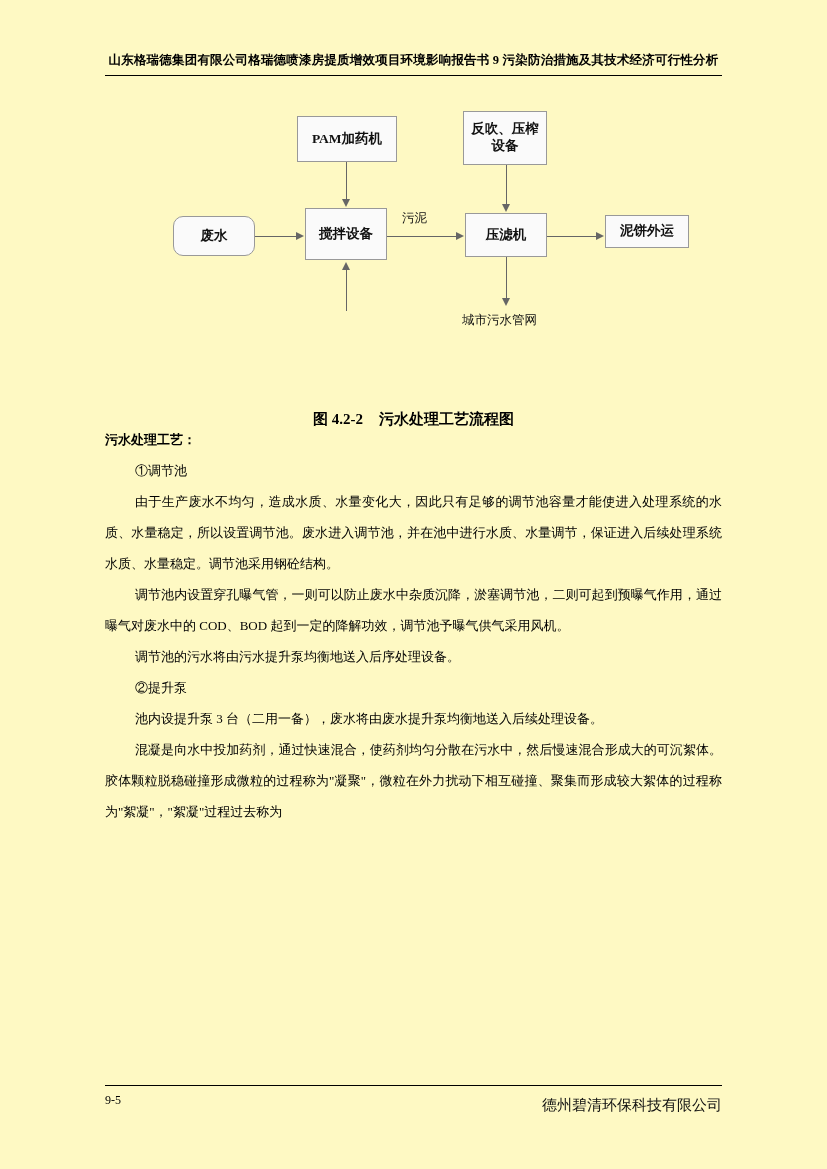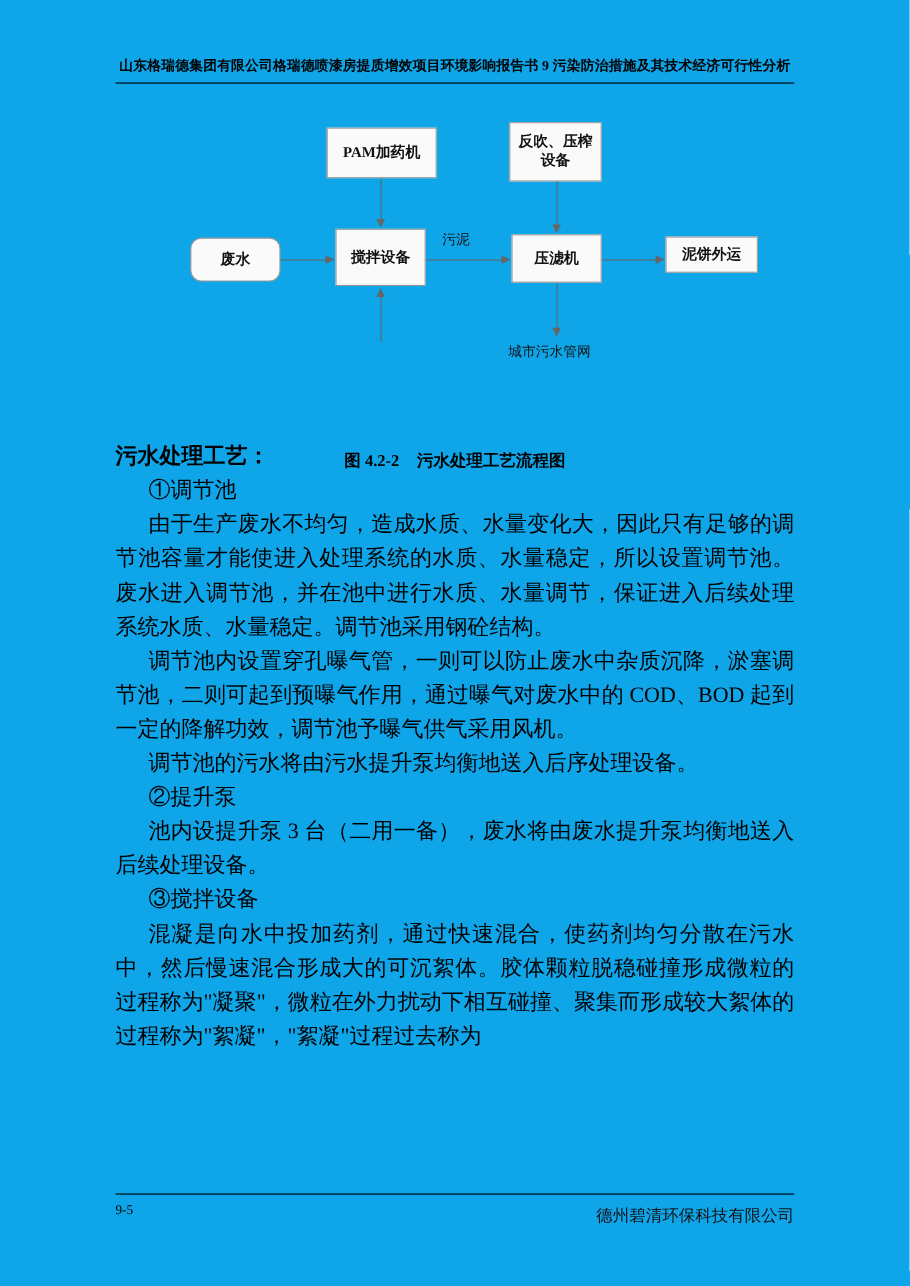--- a/index.html
+++ b/index.html
@@ -5,21 +5,21 @@
   html, body {
     margin: 0;
     padding: 0;
     background: #ffffff;
   }
   .page {
     position: relative;
     width: 827px;
     height: 1169px;
     margin: 0 auto;
-    background: #0ea5e9;
+    background: #fef9c3;
     font-family: "Liberation Serif", "DejaVu Serif", serif;
     color: #000000;
     box-sizing: border-box;
   }
   
   .header {
     position: absolute;
     left: 105px;
     top: 52px;
     width: 617px;
@@ -104,23 +104,23 @@
     font-size: 15px;
     font-weight: bold;
     font-family: "Liberation Serif", serif;
     margin-top: 32px;
   }
   .caption .gap { display: inline-block; width: 16px; }
   
   .body {
     position: absolute;
     left: 105px;
-    top: 400px;
-    width: 617px;
-    font-size: 20px;
+    top: 424px;
+    width: 617px;
+    font-size: 13px;
     line-height: 31px;
     font-family: "Liberation Serif", serif;
     text-align: justify;
   }
   .body p { margin: 0; }
   .sub-head {
     font-weight: bold;
     margin-top: 2px;
   }
   .ind2 { text-indent: 30px; }
@@ -203,21 +203,20 @@
   </div>
 
   <div class="body">
     <p class="sub-head">污水处理工艺：</p>
     <p class="ind2">①调节池</p>
     <p class="ind2">由于生产废水不均匀，造成水质、水量变化大，因此只有足够的调节池容量才能使进入处理系统的水质、水量稳定，所以设置调节池。废水进入调节池，并在池中进行水质、水量调节，保证进入后续处理系统水质、水量稳定。调节池采用钢砼结构。</p>
     <p class="ind2">调节池内设置穿孔曝气管，一则可以防止废水中杂质沉降，淤塞调节池，二则可起到预曝气作用，通过曝气对废水中的 COD、BOD 起到一定的降解功效，调节池予曝气供气采用风机。</p>
     <p class="ind2">调节池的污水将由污水提升泵均衡地送入后序处理设备。</p>
     <p class="ind2">②提升泵</p>
     <p class="ind2">池内设提升泵 3 台（二用一备），废水将由废水提升泵均衡地送入后续处理设备。</p>
-    <p class="ind2">③搅拌设备</p>
     <p class="ind2">混凝是向水中投加药剂，通过快速混合，使药剂均匀分散在污水中，然后慢速混合形成大的可沉絮体。胶体颗粒脱稳碰撞形成微粒的过程称为"凝聚"，微粒在外力扰动下相互碰撞、聚集而形成较大絮体的过程称为"絮凝"，"絮凝"过程过去称为</p>
   </div>
 
   <div class="footer-rule"></div>
   <div class="footer-page">9-5</div>
   <div class="footer-org">德州碧清环保科技有限公司</div>
 
 </div>
 
 </body></html>

